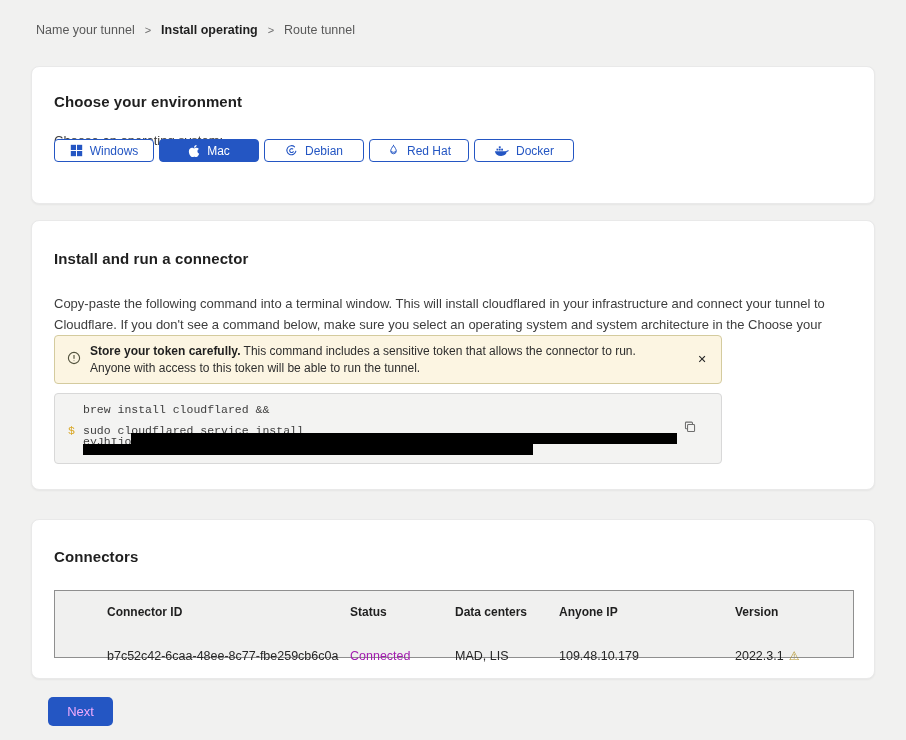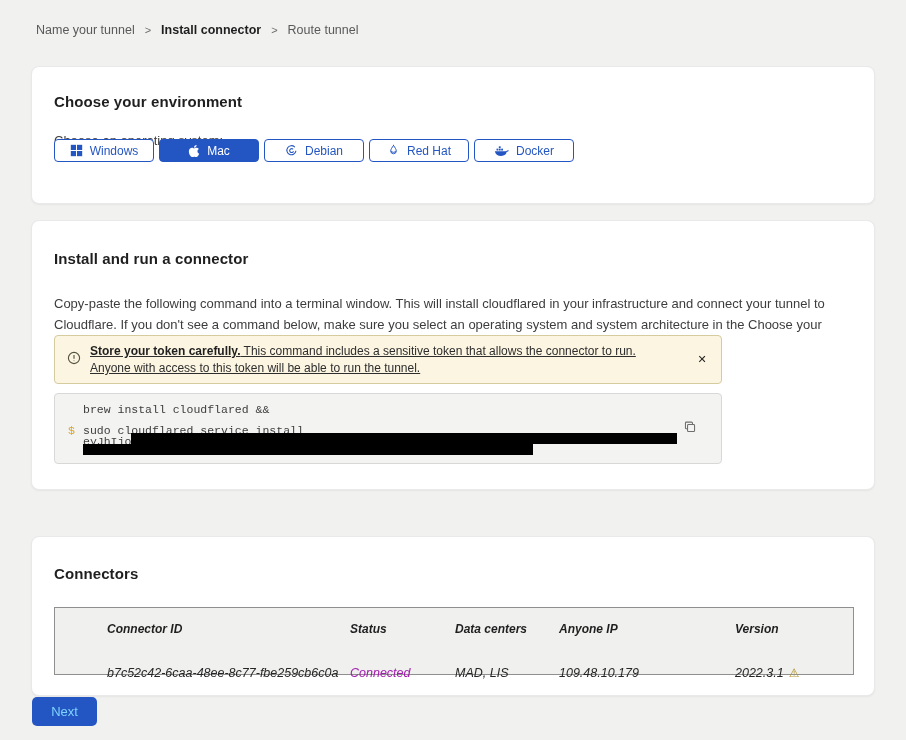--- a/index.html
+++ b/index.html
@@ -10,69 +10,69 @@
   
   .breadcrumb { position: absolute; left: 36px; top: 23px; display: flex; align-items: center; gap: 10px; font-size: 12.5px; color: #595959; }
   .breadcrumb .crumb { cursor: default; }
   .breadcrumb .crumb.active { font-weight: bold; color: #1f1f1f; }
   .breadcrumb .sep { color: #6e6e6e; font-size: 11px; }
 
   
   .card { position: absolute; left: 31px; width: 844px; background: #ffffff; border: 1px solid #e9e9e9; border-radius: 8px; box-shadow: 0 1px 2px rgba(0,0,0,0.05); }
   .card-1 { top: 66px; height: 138px; }
   .card-2 { top: 220px; height: 270px; }
-  .card-3 { top: 536px; height: 160px; }
+  .card-3 { top: 519px; height: 160px; }
   .card-title { position: absolute; left: 22px; font-size: 15px; font-weight: bold; color: #1f1f1f; letter-spacing: .1px; }
 
   
   .os-label { position: absolute; left: 22px; top: 66px; font-size: 13px; color: #3d3d3d; }
   .os-row { position: absolute; left: 22px; top: 72px; display: flex; gap: 5px; }
   .os-btn { width: 100px; height: 23px; display: flex; align-items: center; justify-content: center; gap: 7px; background: #ffffff; border: 1px solid #2456c3; border-radius: 4px; color: #2456c3; font-size: 12px; font-family: inherit; cursor: pointer; }
   .os-btn.selected { background: #2456c3; color: #ffffff; }
   .os-btn .ic { display: flex; align-items: center; }
 
   
   .desc { position: absolute; left: 22px; top: 72px; width: 796px; font-size: 13px; line-height: 21px; color: #3d3d3d; }
   .banner { position: absolute; left: 22px; top: 114px; width: 668px; height: 49px; background: #fcf5e2; border: 1px solid #d4cb9e; border-radius: 4px; }
   .banner-icon { position: absolute; left: 12px; top: 15px; color: #52523d; }
-  .banner-text { position: absolute; left: 35px; top: 7px; width: 580px; font-size: 12px; line-height: 17px; color: #2e2e2e; text-decoration: underline; }
+  .banner-text { position: absolute; left: 35px; top: 7px; width: 580px; font-size: 12px; line-height: 17px; color: #2e2e2e; }
   .banner-text b { color: #1f1f1f; }
   .banner-close { position: absolute; right: 10px; top: 14px; width: 18px; height: 18px; border: none; background: transparent; color: #262626; font-size: 11px; font-weight: bold; cursor: pointer; line-height: 18px; text-align: center; font-family: inherit; }
   .codeblock { position: absolute; left: 22px; top: 172px; width: 668px; height: 71px; background: #f3f3f2; border: 1px solid #d8d8d8; border-radius: 4px; font-family: Liberation Mono, monospace; font-size: 11.5px; color: #3d3d3d; }
   .code-line1 { position: absolute; left: 28px; top: 9px; white-space: pre; }
   .code-prompt { position: absolute; left: 13px; top: 30px; color: #d9a521; }
   .code-line2 { position: absolute; left: 28px; top: 30px; white-space: pre; }
   .code-token { position: absolute; left: 28px; top: 41px; white-space: pre; }
   .redact-1 { position: absolute; left: 76px; top: 39px; width: 546px; height: 11px; background: #000; }
   .redact-2 { position: absolute; left: 28px; top: 50px; width: 450px; height: 11px; background: #000; }
   .copy-btn { position: absolute; right: 24px; top: 26px; background: transparent; border: none; color: #6e6e6e; cursor: pointer; padding: 0; }
 
   
   .conn-table { position: absolute; left: 22px; top: 70px; width: 800px; height: 68px; background: #f0f0ef; border: 1px solid #8f8f8f; padding: 14px 0 0 52px; }
-  .t-row { display: grid; grid-template-columns: 243px 105px 104px 176px 1fr; align-items: center; font-style: italic; }
+  .t-row { display: grid; grid-template-columns: 243px 105px 104px 176px 1fr; align-items: center; }
   .t-head { font-size: 12px; font-weight: bold; color: #1f1f1f; margin-bottom: 9px; }
   .t-vals { font-size: 12.5px; color: #262626; margin-top: 30px; }
   .status-connected { color: #a21caf; }
   .version-cell { display: flex; align-items: center; gap: 5px; }
   .warn-tri { color: #b3952c; font-size: 12px; font-family: "DejaVu Sans", sans-serif; }
 
   
-  .next-btn { position: absolute; left: 32px; top: 697px; width: 65px; height: 29px; background: #2456c3; color: #7dd3fc; border: none; border-radius: 5px; font-size: 13px; font-family: inherit; cursor: pointer; }
+  .next-btn { position: absolute; left: 48px; top: 697px; width: 65px; height: 29px; background: #2456c3; color: #f0abfc; border: none; border-radius: 5px; font-size: 13px; font-family: inherit; cursor: pointer; }
 
   svg { display: block; }
 </style>
 </head>
 <body>
 
 <div class="page">
 
   <nav class="breadcrumb">
     <span class="crumb">Name your tunnel</span>
     <span class="sep">&gt;</span>
-    <span class="crumb active">Install connector</span>
+    <span class="crumb active">Install operating</span>
     <span class="sep">&gt;</span>
     <span class="crumb">Route tunnel</span>
   </nav>
 
   <section class="card card-1">
     <h2 class="card-title" style="top:26px;">Choose your environment</h2>
     <div class="os-label">Choose an operating system:</div>
     <div class="os-row">
       <button class="os-btn">
         <span class="ic">

